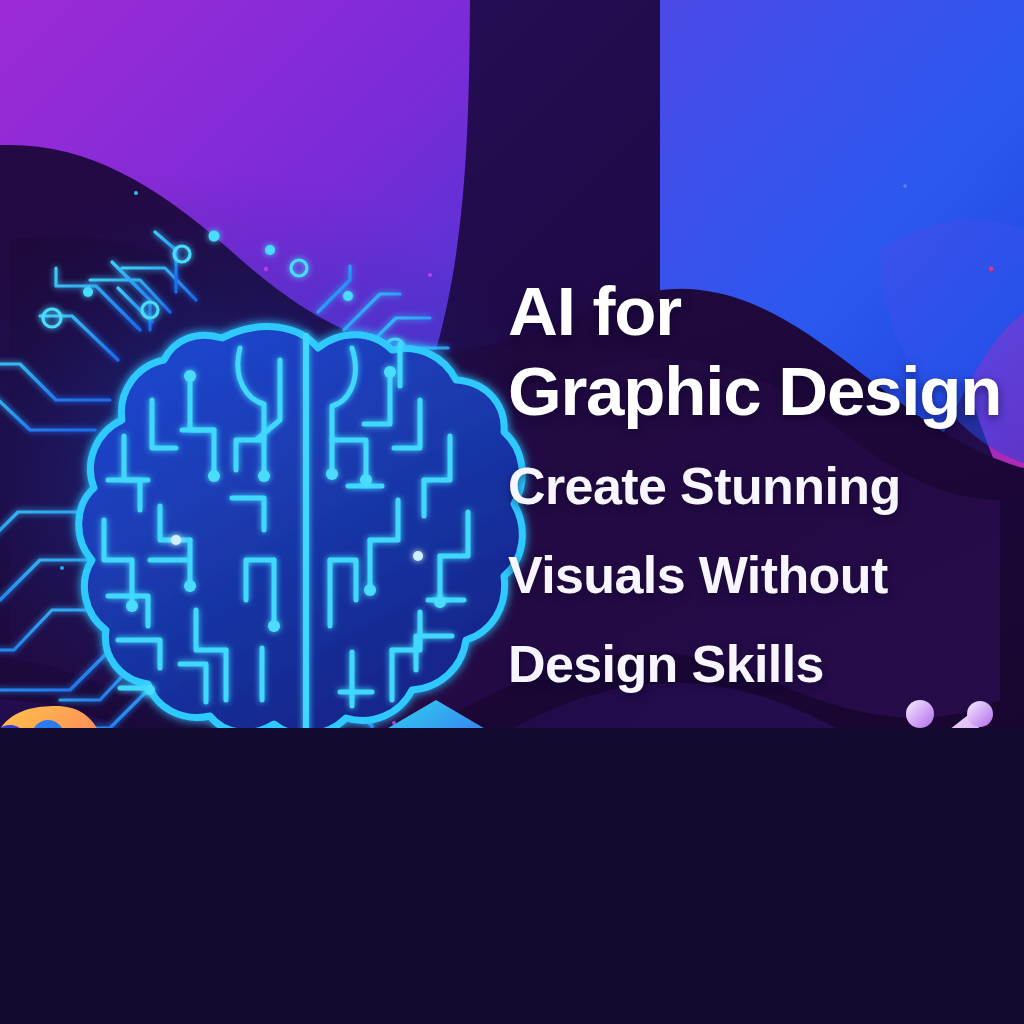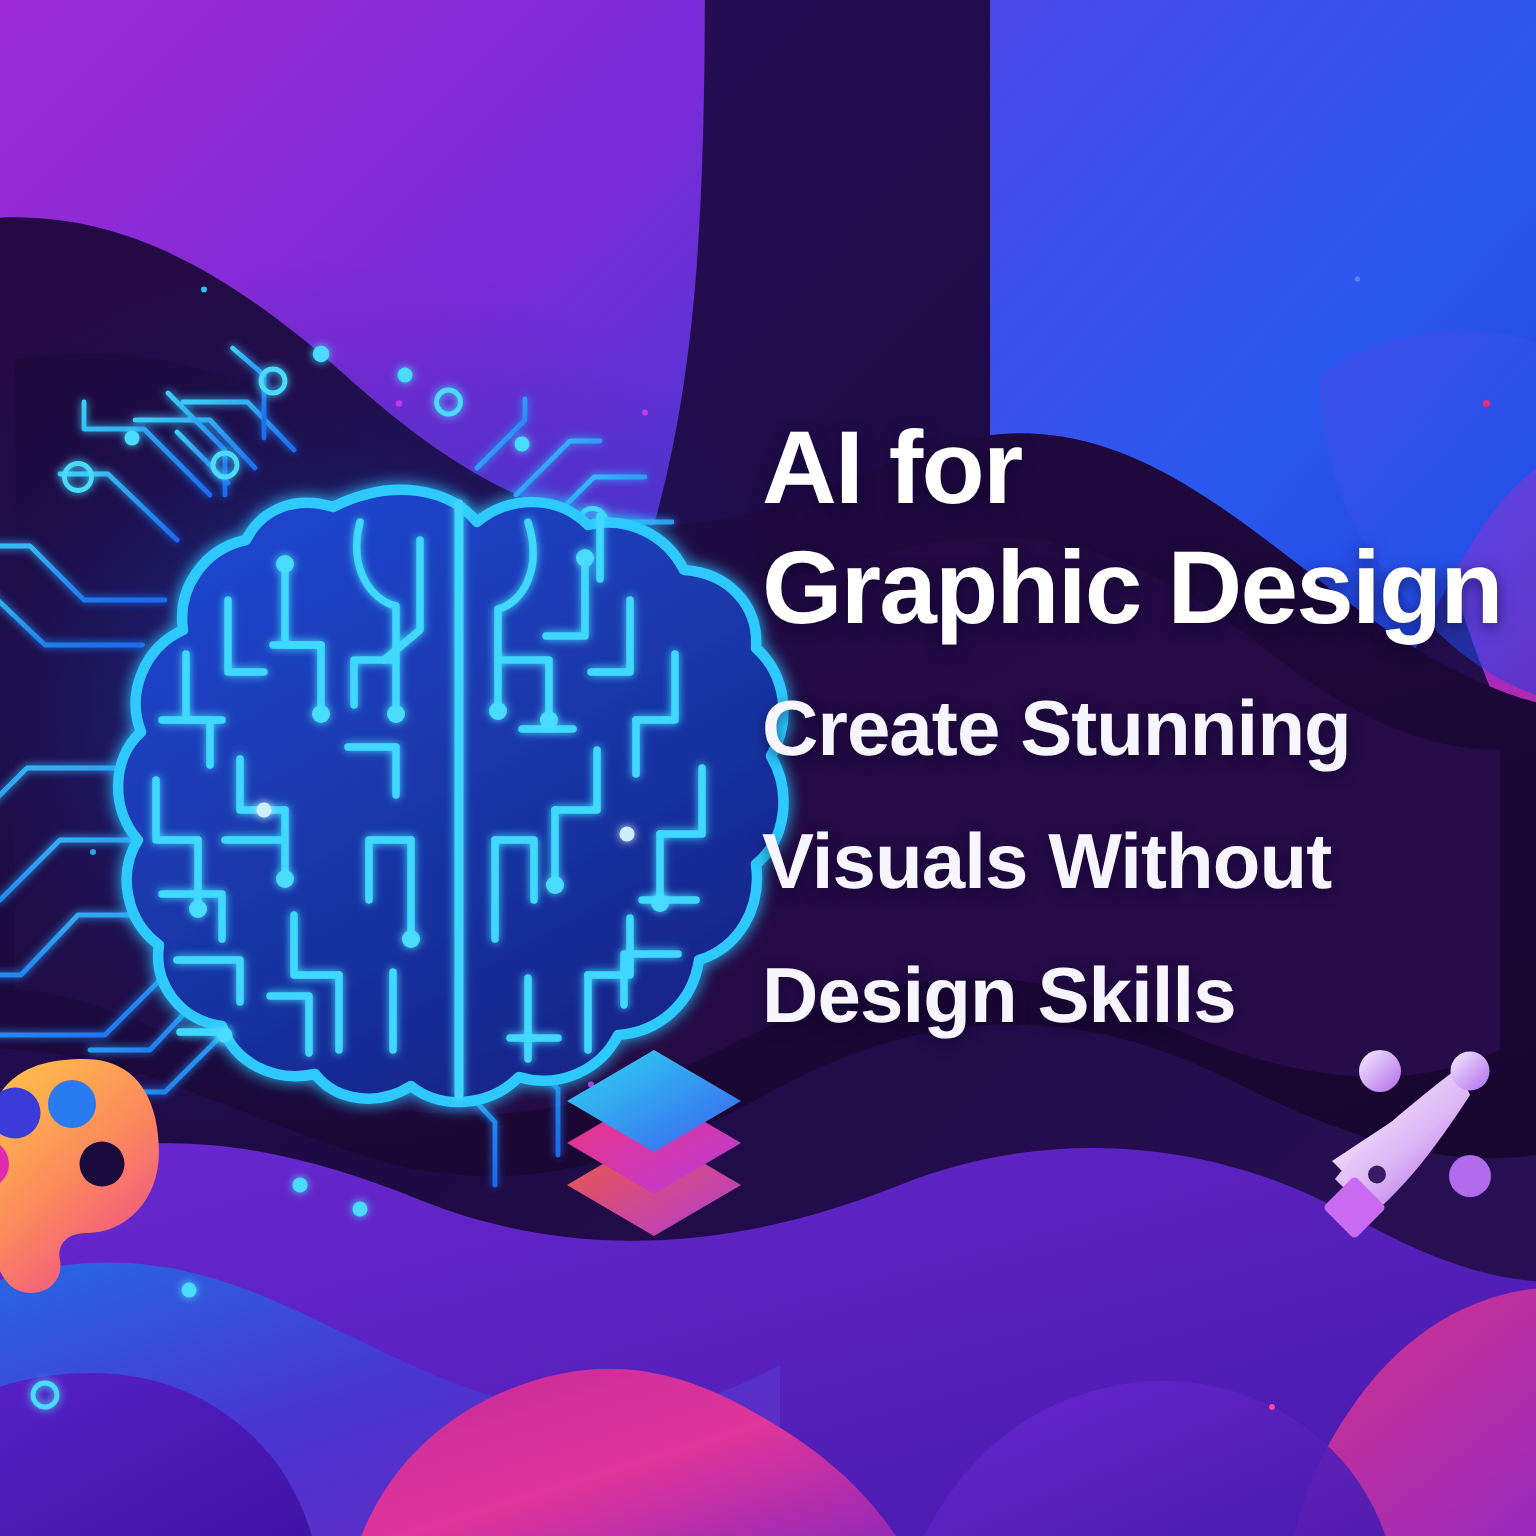--- a/index.html
+++ b/index.html
@@ -4,21 +4,21 @@
 <title>AI for Graphic Design</title>
 <style>
   html,body{margin:0;padding:0;background:#140a2e;}
   body{
     font-family:"Liberation Sans", sans-serif;
     -webkit-font-smoothing:antialiased;
   }
   #canvas{
     position:relative;
     width:1024px;
-    height:1024px;
+    height:728px;
     overflow:hidden;
     background:#0369a1;
   }
   #bg-svg, #brain-svg, #icon-layer{
     position:absolute;
     left:0; top:0;
     width:1024px; height:1024px;
   }
   #brain-svg{ pointer-events:none; }
 

